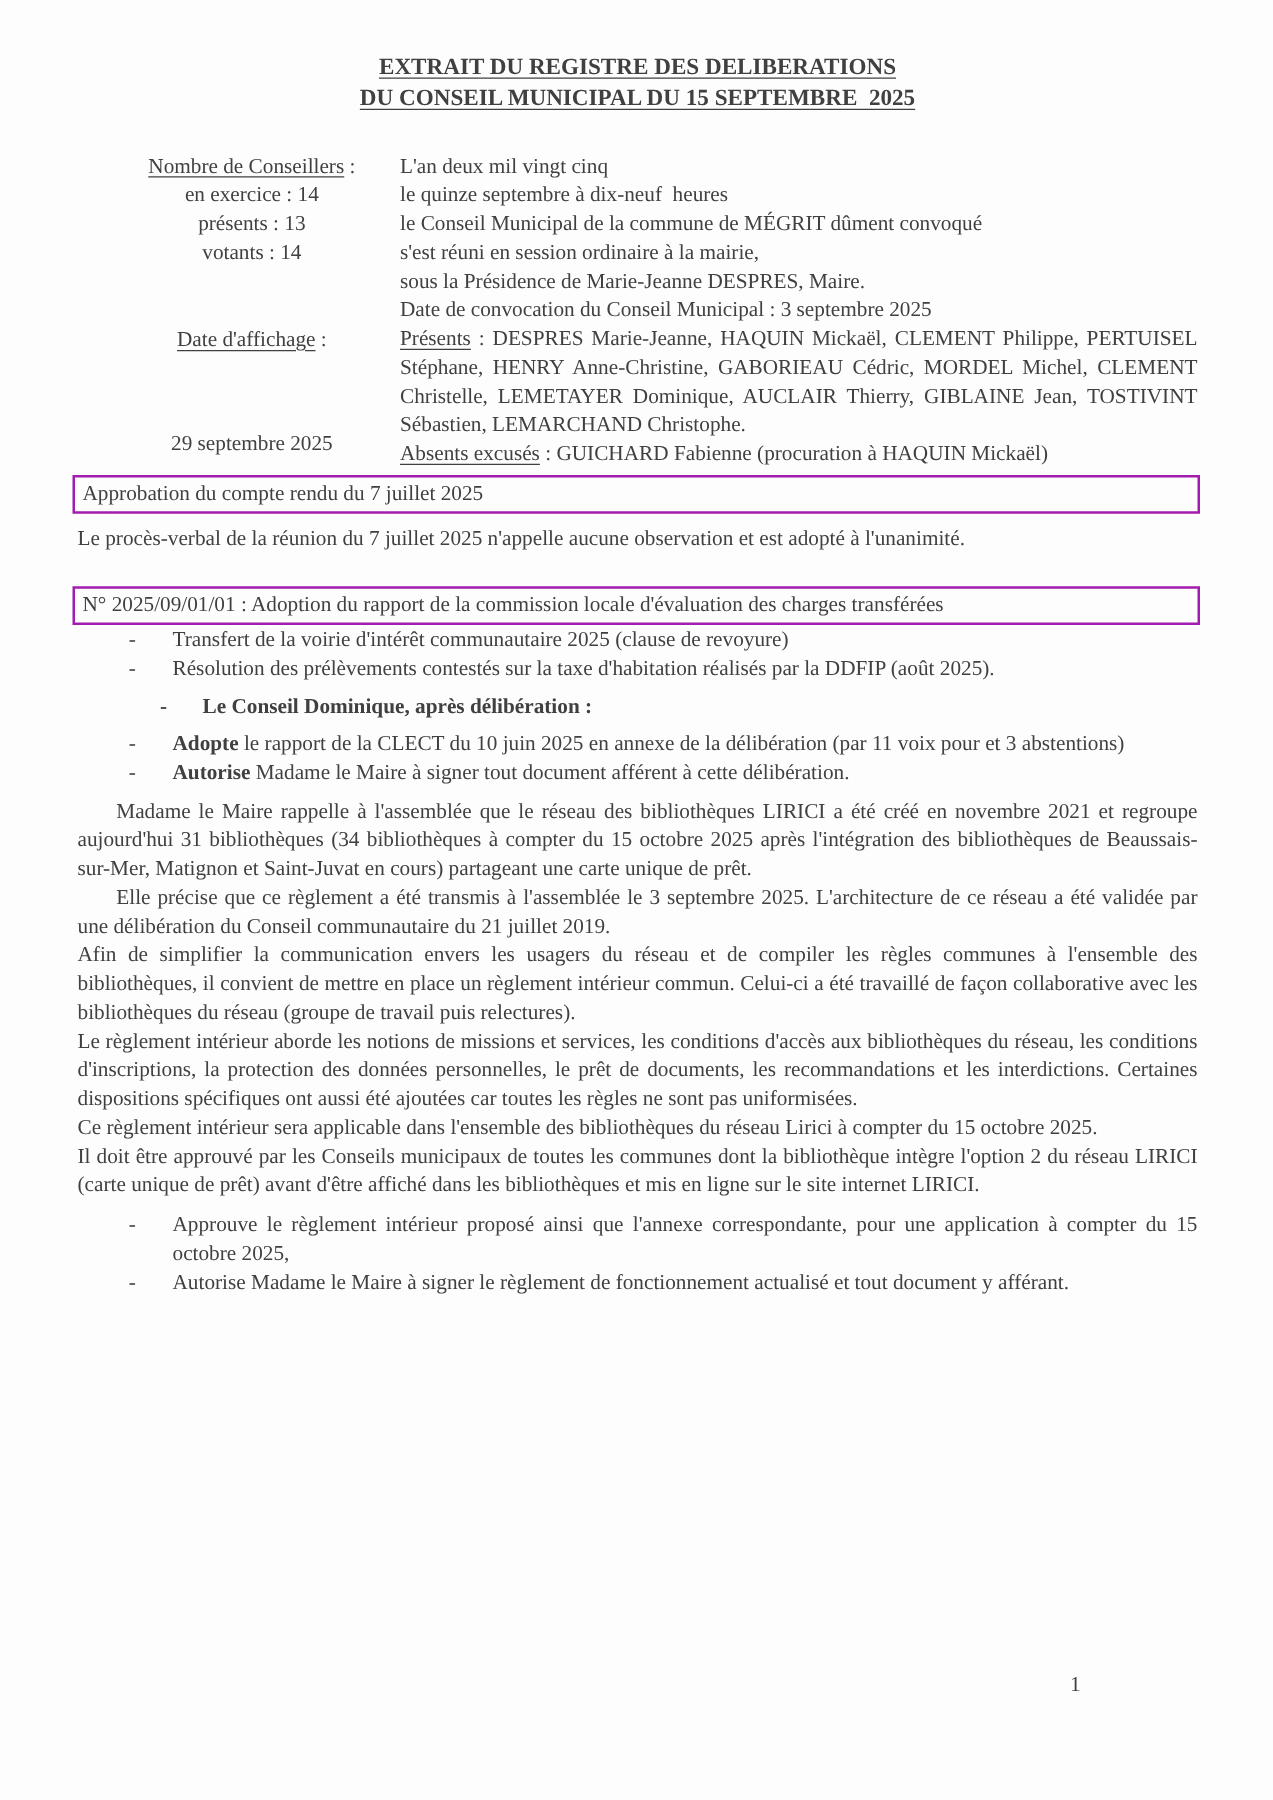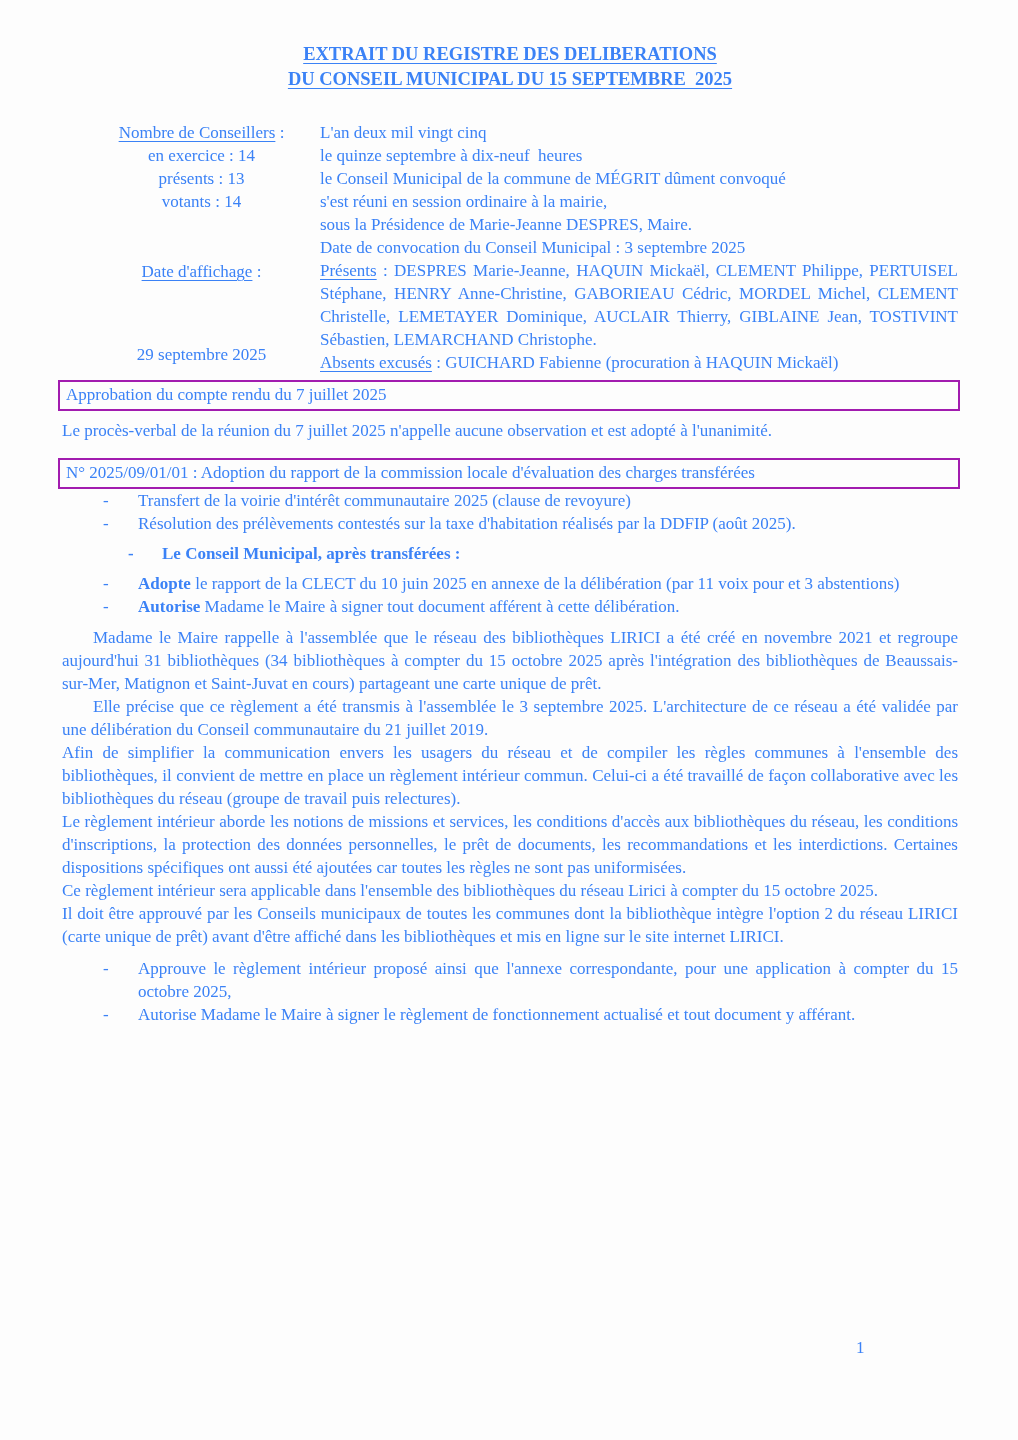--- a/index.html
+++ b/index.html
@@ -3,39 +3,39 @@
 <meta charset="utf-8">
 <style>
   html,body{margin:0;padding:0;background:#e8e8e8;}
   .page{
     position:relative;
     width:1018px;height:1440px;
     margin:0 auto;
     background:#fdfdfd;
     font-family:"Liberation Serif", serif;
     font-size:17px;line-height:23px;
-    color:#3b82f6;
+    color:#404040;
     overflow:hidden;
   }
   .content{padding:42px 60px 0 62px;}
   .title-block{text-align:center;font-weight:bold;font-size:18.5px;line-height:25px;}
   .u{text-decoration:underline;text-underline-offset:3px;}
   .info-grid{display:grid;grid-template-columns:258px 1fr;margin-top:29px;}
   .info-left{padding-left:21px;text-align:center;}
   .spacer-a{height:47px;}
   .spacer-b{height:60px;}
   .justify{text-align:justify;}
   .box{
     border:2px solid #a21caf;
     margin-left:-4px;margin-right:-2px;
     padding:2px 6px 3px 6px;
     line-height:22px;
   }
   .box.mt1{margin-top:6px;}
-  .box.mt2{margin-top:16px;}
+  .box.mt2{margin-top:27px;}
   .box.mt3{margin-top:18px;}
   .p-after-box{margin-top:8px;}
   .d1-para1{margin-left:45px;text-indent:31px;text-align:justify;margin-top:8px;}
   .indent-para{text-indent:31px;text-align:justify;}
   .li{display:flex;margin-left:41px;}
   .li .dash{flex:none;width:35px;}
   .li .txt{flex:1;text-align:justify;}
   .intro-bold{display:flex;margin-left:66px;font-weight:bold;margin-top:7px;margin-bottom:7px;}
   .intro-bold .dash{flex:none;width:34px;}
   .d2-intro{text-indent:41px;margin-top:9px;}
@@ -85,21 +85,21 @@
           <span class="dash">-</span>
           <span class="txt">Transfert de la voirie d'intérêt communautaire 2025 (clause de revoyure)</span>
         </div>
       <div class="li">
           <span class="dash">-</span>
           <span class="txt">Résolution des prélèvements contestés sur la taxe d'habitation réalisés par la DDFIP (août 2025).</span>
         </div>
     </div>
     <div class="intro-bold">
         <span class="dash">-</span>
-        <span>Le Conseil Municipal, après transférées :</span>
+        <span>Le Conseil Dominique, après délibération :</span>
       </div>
     <div>
       <div class="li">
           <span class="dash">-</span>
           <span class="txt"><b>Adopte</b><span> le rapport de la CLECT du 10 juin 2025 en annexe de la délibération (par 11 voix pour et 3 abstentions)</span></span>
         </div>
       <div class="li">
           <span class="dash">-</span>
           <span class="txt"><b>Autorise</b><span> Madame le Maire à signer tout document afférent à cette délibération.</span></span>
         </div>

